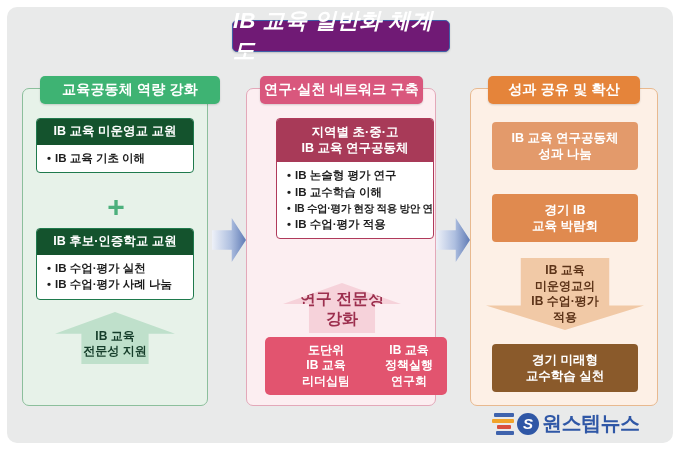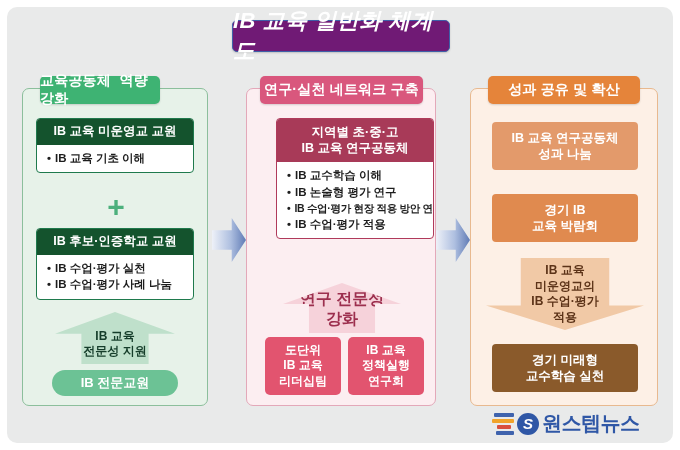--- a/index.html
+++ b/index.html
@@ -100,21 +100,21 @@
     border-radius: 5px;
     display: flex;
     align-items: center;
     justify-content: center;
     color: #ffffff;
     font-size: 14px;
     font-weight: bold;
     letter-spacing: 0.2px;
     box-shadow: 0 1px 2px rgba(0,0,0,0.15);
   }
-  .hdr-left  { left: 40px;  top: 76px; width: 120px; background: #3eb373; font-family: Liberation Mono, monospace; }
+  .hdr-left  { left: 40px;  top: 76px; width: 180px; background: #3eb373; }
   .hdr-mid   { left: 260px; top: 76px; width: 163px; background: #d9577d; }
   .hdr-right { left: 488px; top: 76px; width: 152px; background: #e5843a; }
 
   
   .card {
     position: absolute;
     box-sizing: border-box;
     border-radius: 4px;
     overflow: hidden;
   }
@@ -233,20 +233,21 @@
     background: #e2546f;
     border-radius: 5px;
     color: #ffffff;
     font-size: 12px;
     font-weight: bold;
     line-height: 1.3;
     display: flex;
     align-items: center;
     justify-content: center;
     text-align: center;
+    padding-left: 23px;
   }
   .sb1 { left: 265px; top: 337px; width: 76px; height: 58px; }
   .sb2 { left: 348px; top: 337px; width: 76px; height: 58px; }
 
   
   .r-box {
     position: absolute;
     border-radius: 4px;
     color: #ffffff;
     font-weight: bold;
@@ -363,35 +364,34 @@
       <div class="bullet">IB 수업·평가 실천</div>
       <div class="bullet">IB 수업·평가 사례 나눔</div>
     </div>
   </div>
 
   <div class="arrow-up arrow-up-left">
     <div>IB 교육</div>
     <div>전문성 지원</div>
   </div>
 
-  <div class="pill">IB 전문교원</div>
 
   <div class="conn-arrow conn1"></div>
 
   <div class="column col-mid"></div>
   <div class="col-header hdr-mid">연구·실천 네트워크 구축</div>
 
   <div class="card card-pink mc1">
     <div class="card-title">
       <div>지역별 초·중·고</div>
       <div>IB 교육 연구공동체</div>
     </div>
     <div class="card-body">
+      <div class="bullet">IB 논술형 평가 연구</div>
       <div class="bullet">IB 교수학습 이해</div>
-      <div class="bullet">IB 논술형 평가 연구</div>
       <div class="bullet tight">IB 수업·평가 현장 적용 방안 연구</div>
       <div class="bullet">IB 수업·평가 적용</div>
     </div>
   </div>
 
   <div class="arrow-up arrow-up-mid">
     <div>연구 전문성</div>
     <div>강화</div>
   </div>
 

